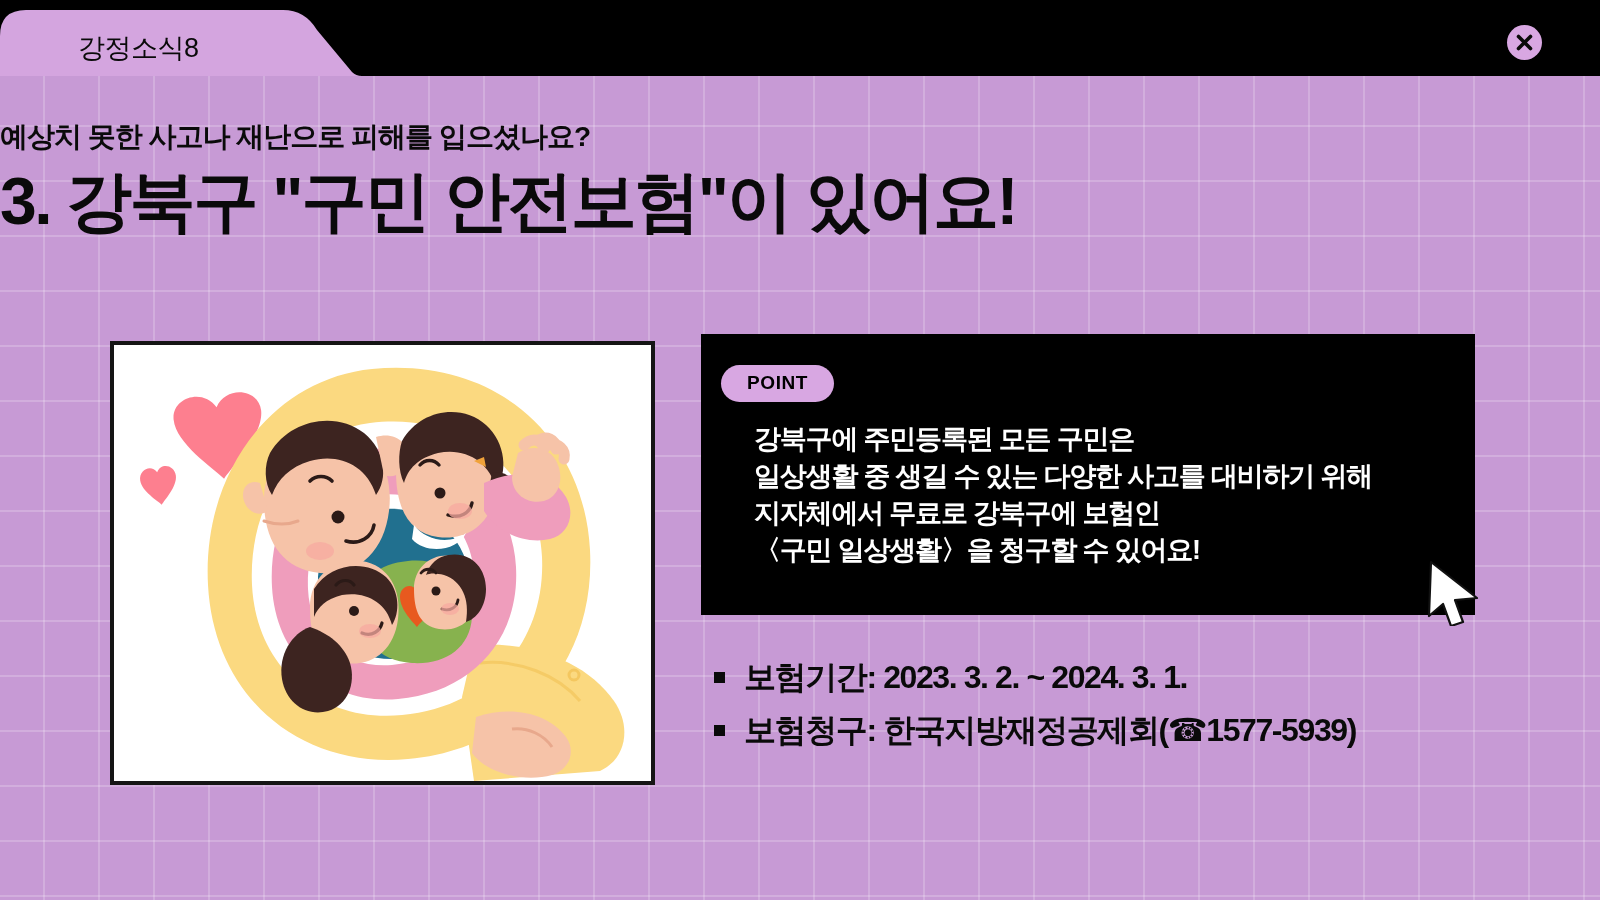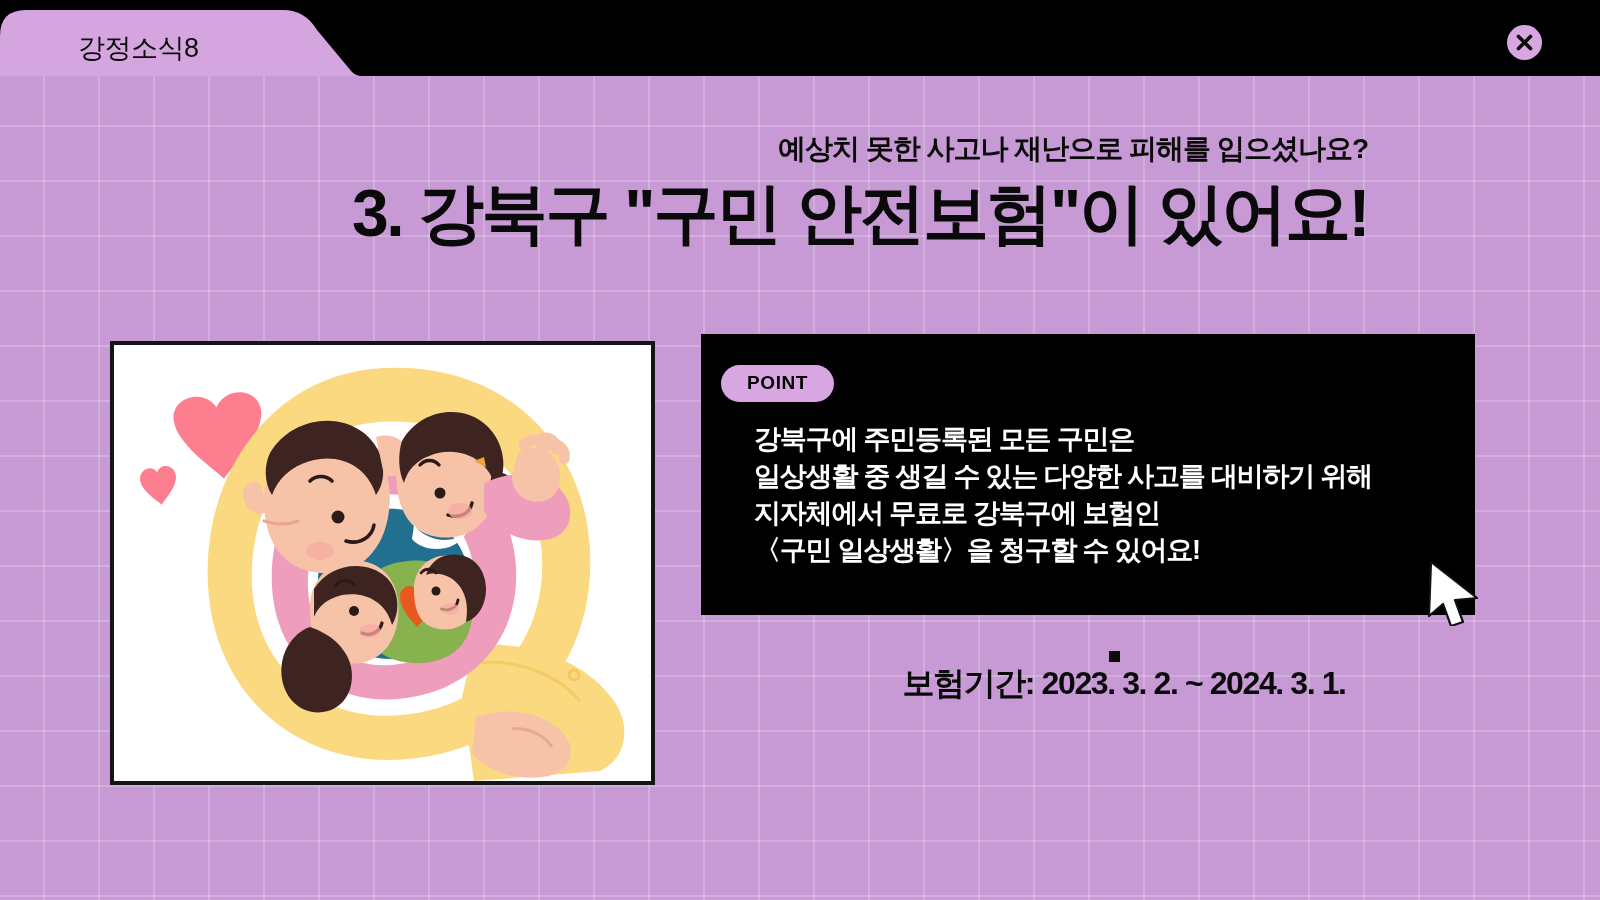--- a/index.html
+++ b/index.html
@@ -84,23 +84,23 @@
     background-image:
       linear-gradient(to right, rgba(255,255,255,0.20) 2px, transparent 2px);
     background-size: 55px 55px;
     background-position: -12px 0;
     z-index: 4;
   }
 
   
   .headline-wrap {
     position: absolute;
-    left: 0; top: 134px;
+    left: 0; top: 122px;
     width: 1368px;
-    text-align: right;
+    text-align: left;
     z-index: 3;
   }
   .subtitle {
     font-size: 28px;
     font-weight: 800;
     color: #0a0a0a;
     letter-spacing: -1px;
     line-height: 1.1;
   }
   .title {
@@ -175,21 +175,20 @@
     position: absolute;
     left: 714px; top: 651px;
     width: 820px;
     z-index: 3;
   }
   .bullet-row {
     display: flex;
     align-items: center;
     height: 53px;
     white-space: nowrap;
-    flex-direction: column;
   }
   .bullet-mark {
     width: 11px; height: 11px;
     background: #0a0a0a;
     margin-right: 19px;
     flex: 0 0 auto;
   }
   .bullet-text {
     font-size: 32px;
     font-weight: 700;
@@ -309,15 +308,19 @@
     <svg width="56" height="66" viewBox="0 0 56 66">
       <path d="M4,2 L50,38 L28,40 L36,62 L24,66 L16,44 L2,56 Z" fill="#ffffff" stroke="#111111" stroke-width="2.2" stroke-linejoin="round"></path>
     </svg>
   </div>
 
   <div class="bullets">
     <div class="bullet-row">
       <span class="bullet-mark"></span>
       <span class="bullet-text">보험기간: 2023. 3. 2. ~ 2024. 3. 1.</span>
     </div>
+    <div class="bullet-row">
+      <span class="bullet-mark"></span>
+      <span class="bullet-text">보험청구: 한국지방재정공제회(☎1577-5939)</span>
+    </div>
   </div>
 
 </div>
 
 </body></html>

